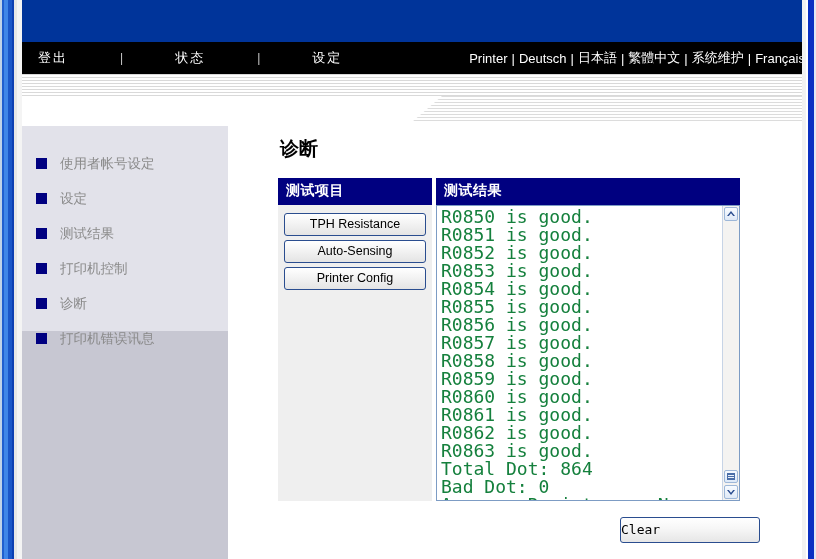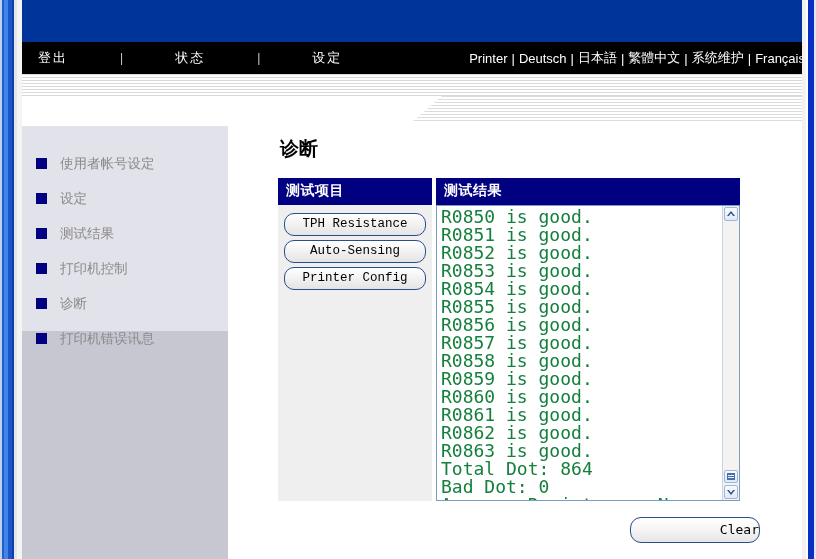--- a/index.html
+++ b/index.html
@@ -211,22 +211,22 @@
     box-sizing: border-box;
   }
   .test-btn {
     display: block;
     width: 100%;
     box-sizing: border-box;
     margin-bottom: 4px;
     padding: 3px 0 4px 0;
     background: linear-gradient(to bottom, #ffffff 0%, #f3f3f3 45%, #e4e4e4 100%);
     border: 1px solid #2a4d8f;
-    border-radius: 10px;
-    font-family: Liberation Mono, monospace;
+    border-radius: 3px;
+    font-family: Liberation Sans, sans-serif;
     font-size: 12.5px;
     color: #000000;
     cursor: pointer;
     text-align: center;
   }
 
   
   #panel-results {
     width: 304px;
     margin-left: 4px;
@@ -304,30 +304,30 @@
   }
 
   
   #clear-row {
     margin-top: 16px;
     display: flex;
     justify-content: flex-end;
     padding-right: 18px;
   }
   #clear-btn {
-    width: 130px;
+    width: 140px;
     padding: 4px 0 5px 0;
     background: linear-gradient(to bottom, #ffffff 0%, #f6f6f6 45%, #e6e6e6 100%);
     border: 1px solid #2a4d8f;
-    border-radius: 11px;
+    border-radius: 3px;
     font-family: "DejaVu Sans Mono", monospace;
     font-size: 13px;
     color: #000000;
     cursor: pointer;
-    text-align: right;
+    text-align: left;
   }
 </style>
 </head>
 <body>
 
 <div id="frame-left"></div>
 <div id="frame-right"></div>
 
 <div id="page">
 

